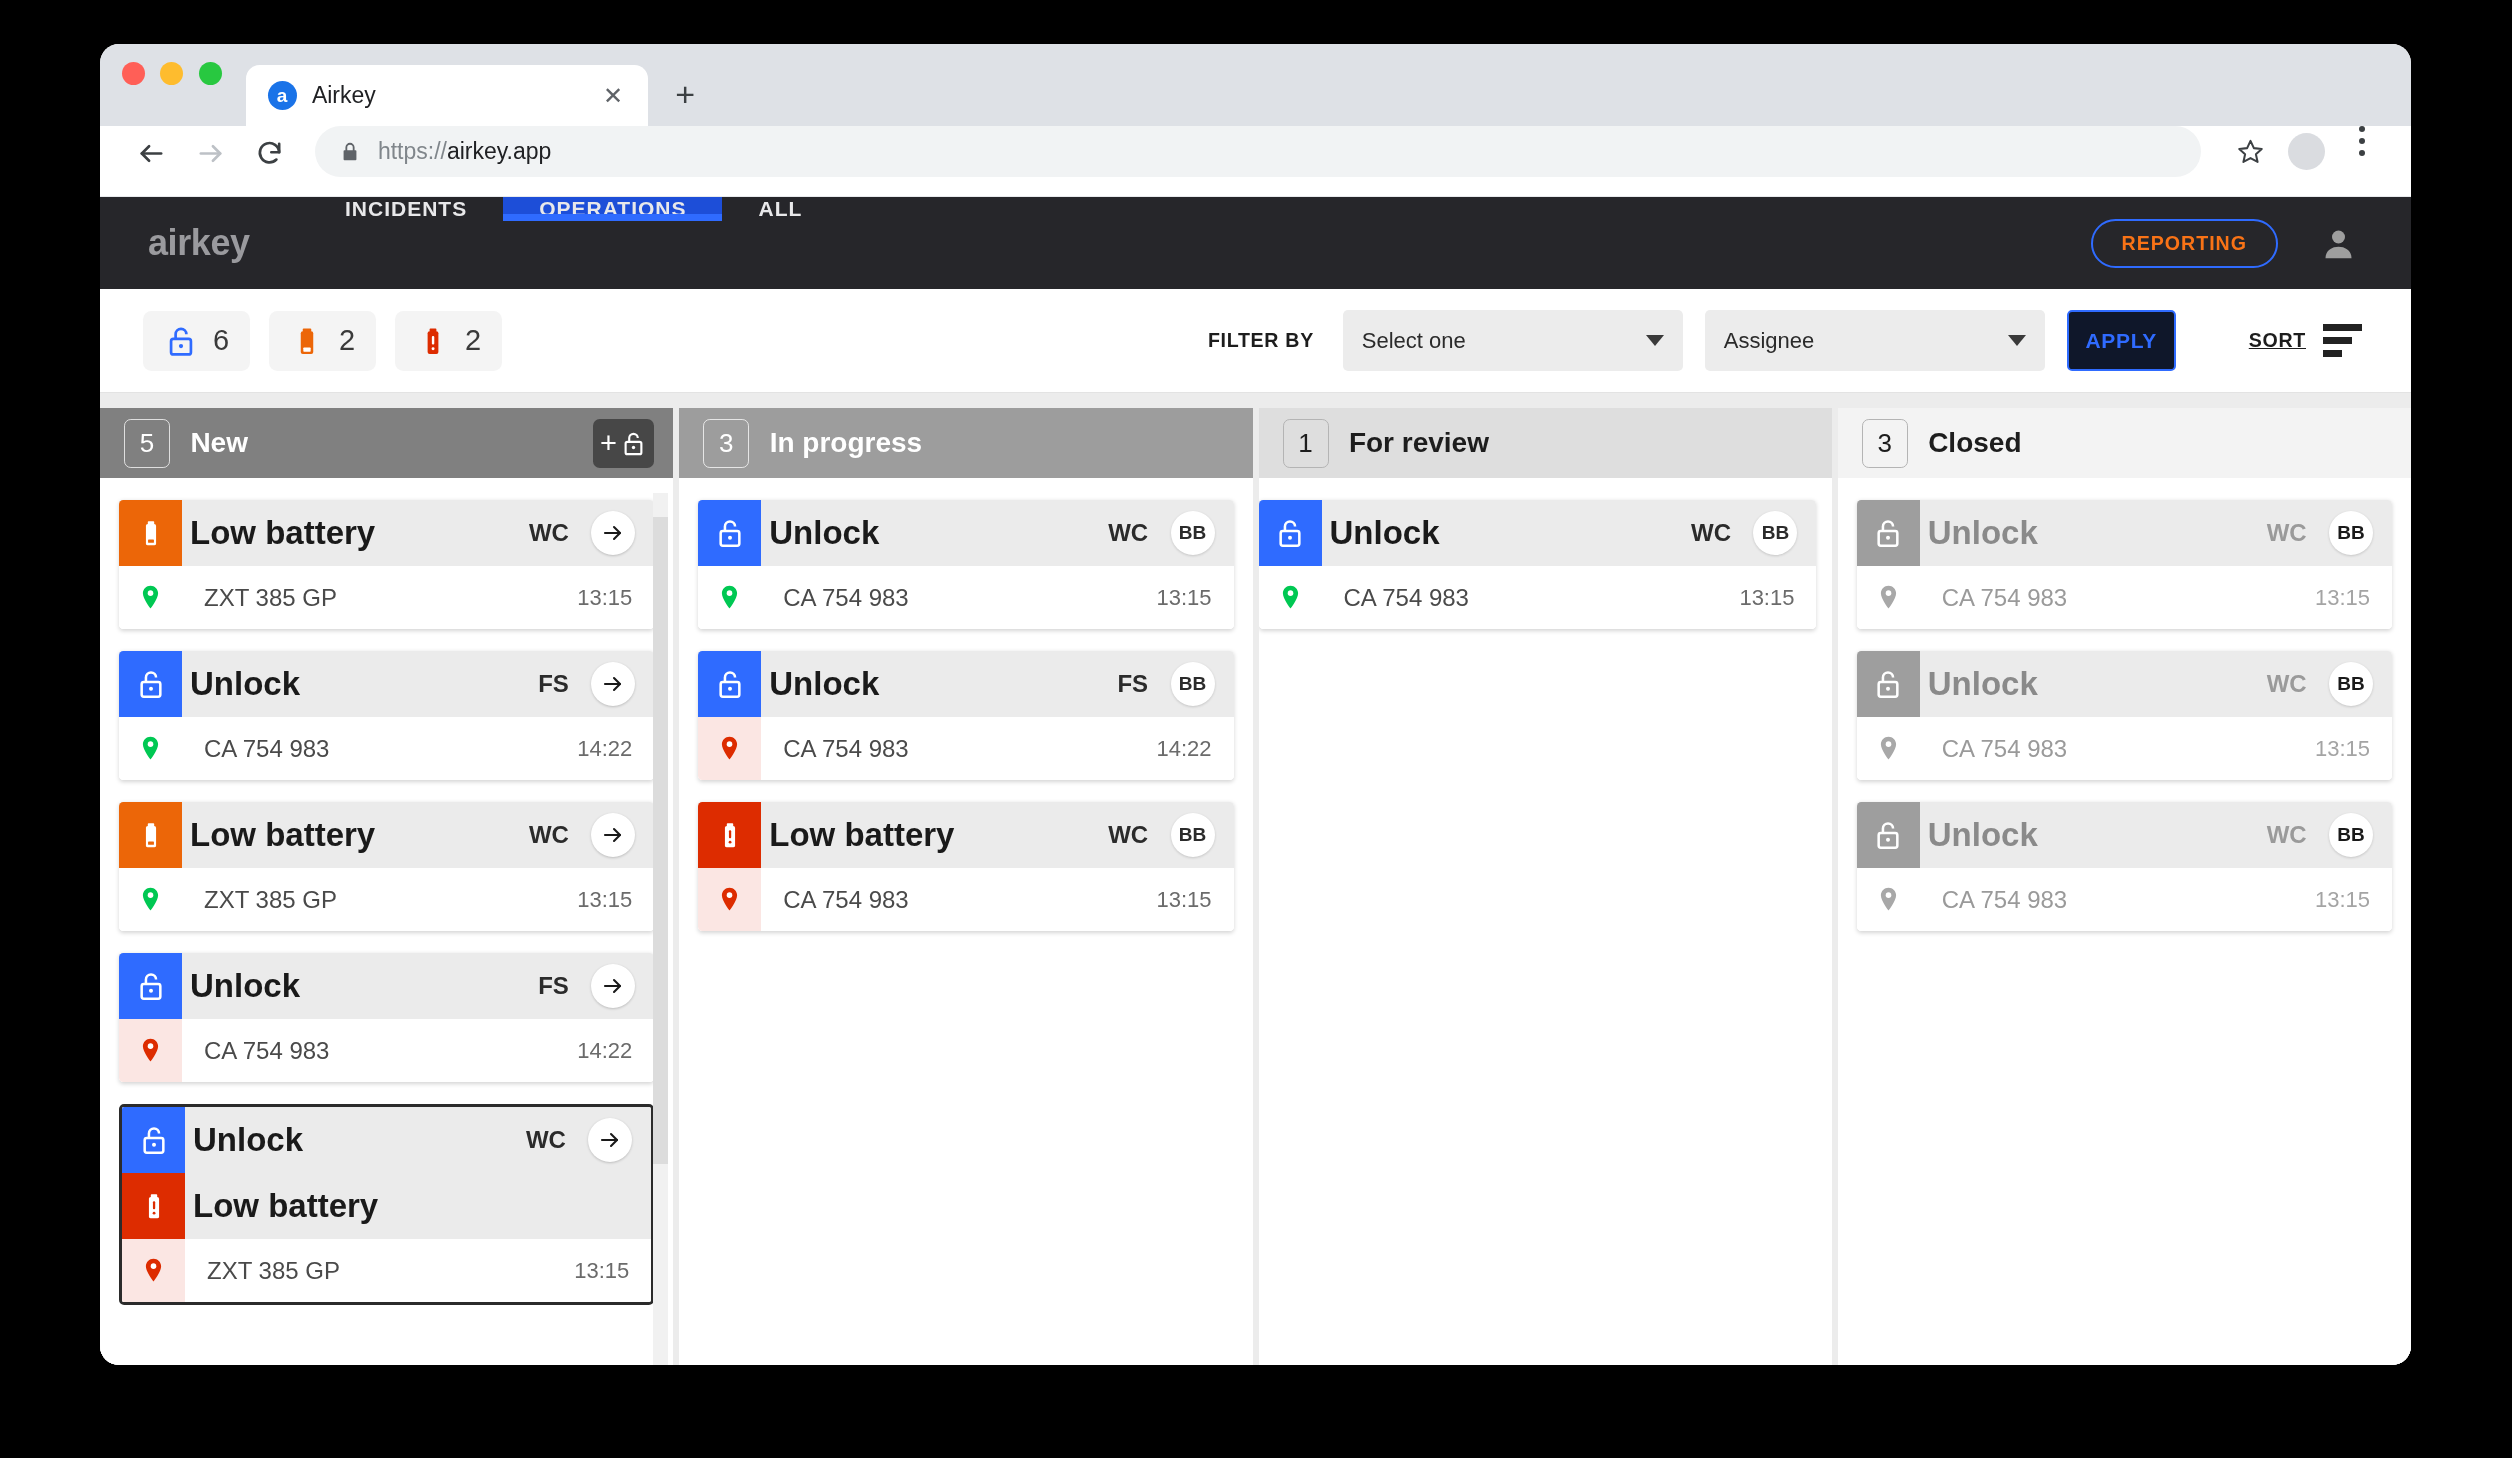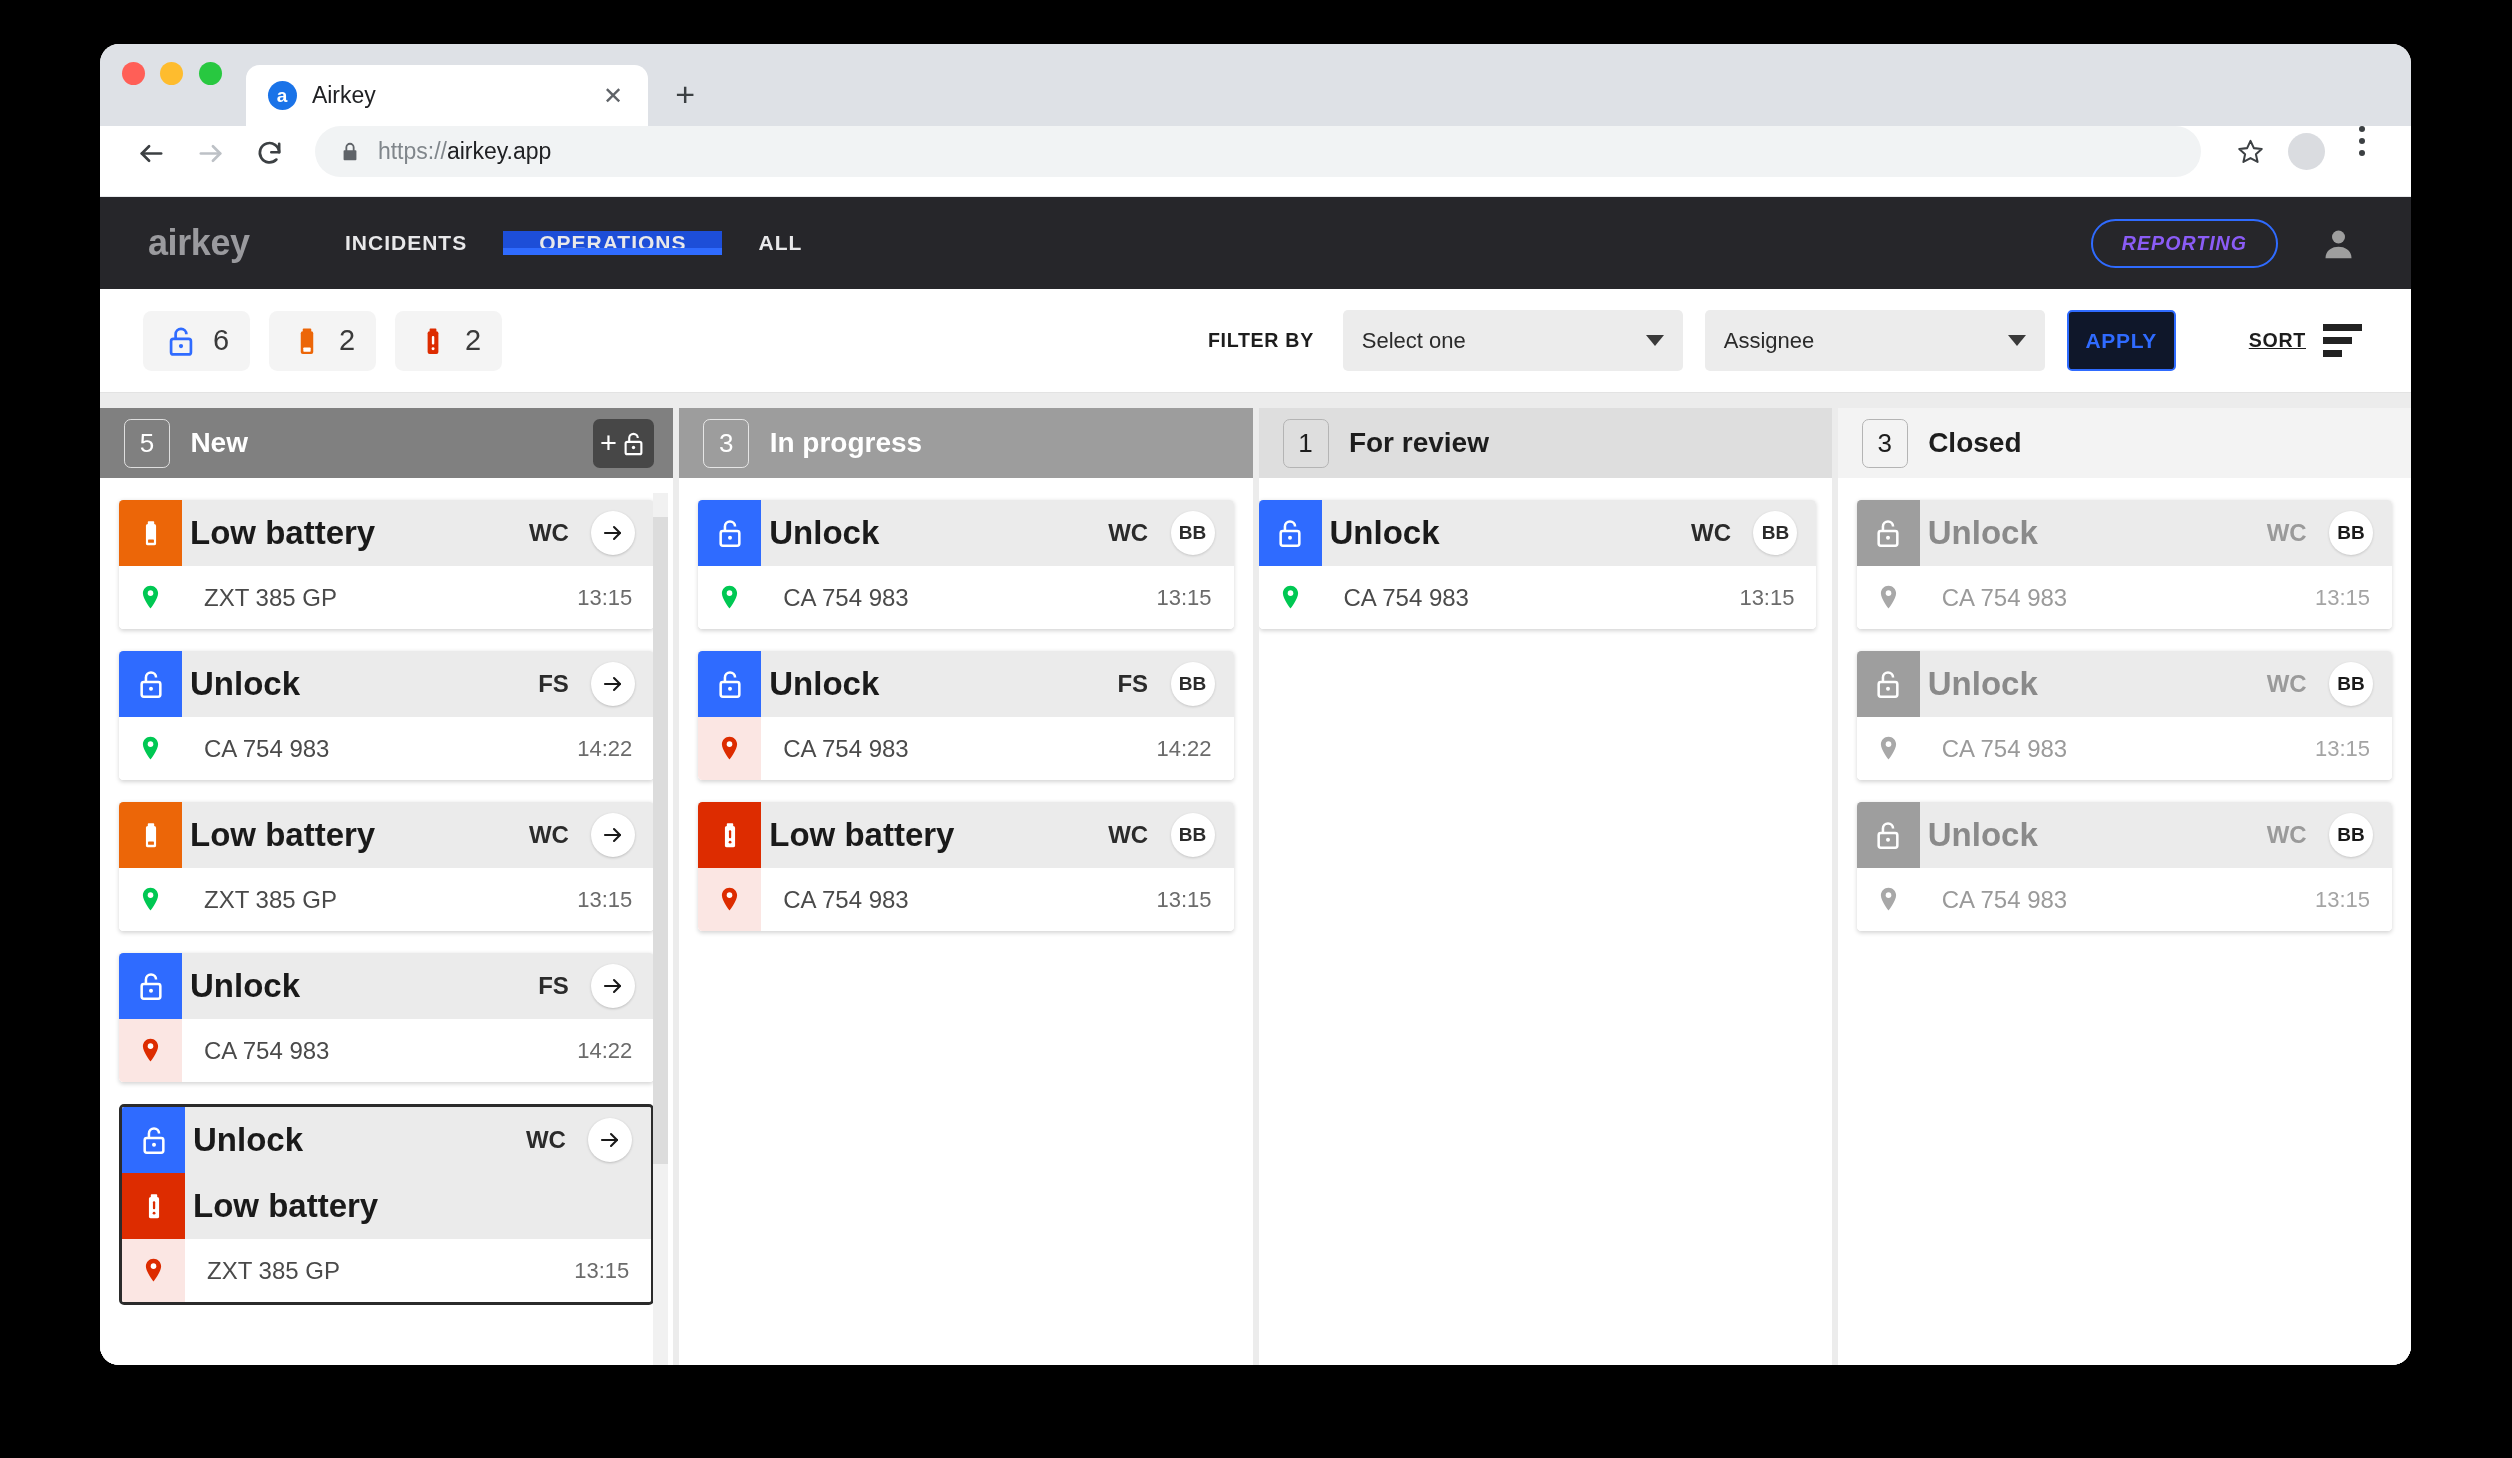--- a/index.html
+++ b/index.html
@@ -154,21 +154,21 @@
     width: 209px;
     display: flex;
     align-items: center;
     padding-left: 48px;
     font-size: 36px;
     font-weight: bold;
     color: #9a9a9e;
     letter-spacing: -0.4px;
     flex: none;
   }
-  .nav-items { display: flex; align-items: center; }
+  .nav-items { display: flex; align-items: flex-start; }
   .nav-item {
     padding: 0 36px;
     display: flex;
     align-items: center;
     justify-content: center;
     font-size: 21px;
     font-weight: bold;
     letter-spacing: 1px;
     color: #e8e8ea;
     position: relative;
@@ -188,22 +188,21 @@
     gap: 39px;
     padding-right: 51px;
   }
   .reporting-btn {
     border: 2.6px solid #2f6bff;
     border-radius: 29px;
     padding: 11px 29px;
     font-size: 19.6px;
     font-weight: bold;
     letter-spacing: 1px;
-    color: #8b5cf6;
-    font-style: italic;
+    color: #f97316;
   }
   .avatar-icon { width: 43px; height: 43px; display: flex; align-items: center; justify-content: center; }
 
   
   .filterbar {
     height: 104px;
     background: #ffffff;
     display: flex;
     align-items: center;
     padding: 0 49px 0 43px;

